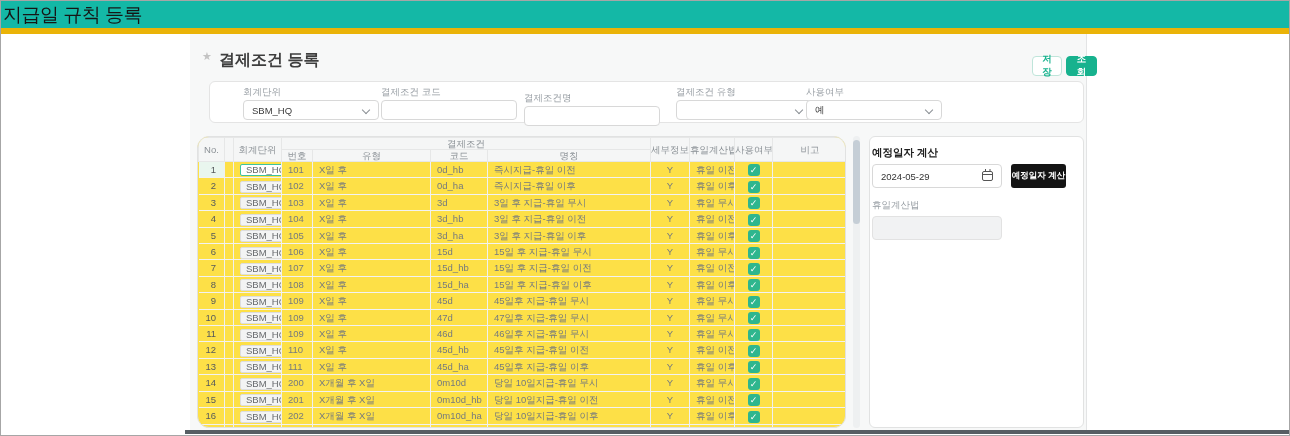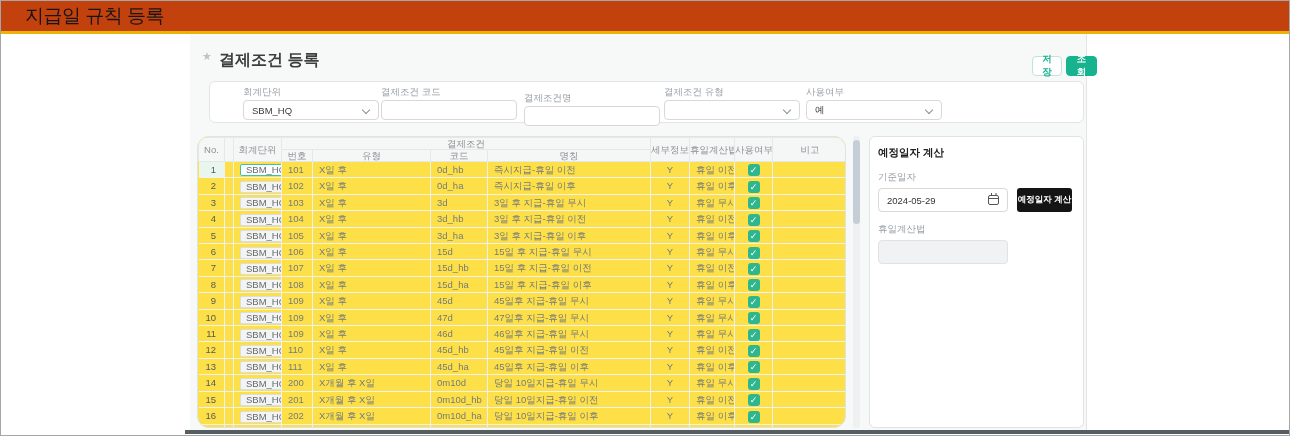--- a/index.html
+++ b/index.html
@@ -1,36 +1,36 @@
 <!DOCTYPE html>
 <html><head>
 <meta charset="utf-8">
 <style>
   html,body{margin:0;padding:0;background:#fff;font-family:"Liberation Sans","DejaVu Sans",sans-serif;}
   .page{position:relative;width:1290px;height:436px;box-sizing:border-box;border:1px solid #a6a6a6;background:#fff;overflow:hidden;}
 
   
-  .title-bar{height:33px;box-sizing:border-box;border-bottom:3px solid #eab308;display:flex;align-items:center;padding-left:24px;background:#c2410c;}
+  .title-bar{height:33px;box-sizing:border-box;border-bottom:6px solid #eab308;display:flex;align-items:center;padding-left:2px;background:#14b8a6;}
   .page-title{font-size:19px;color:#161616;letter-spacing:-0.5px;}
 
   
   .content{position:absolute;left:189px;top:33px;width:896px;height:396px;background:#f7f8f8;border-right:1px solid #e3e4e5;box-sizing:content-box;}
 
   
   .section-header{position:absolute;left:12px;top:14px;right:0;height:22px;}
   .star{position:absolute;left:0;top:3px;font-size:11px;color:#c3c3c3;line-height:11px;cursor:pointer;}
   .section-title{position:absolute;left:17px;top:2px;font-size:16px;font-weight:bold;color:#3e3e3e;}
   .btn{position:absolute;top:8px;height:20px;box-sizing:border-box;border-radius:4px;font-size:9.5px;font-weight:bold;display:flex;align-items:center;justify-content:center;cursor:pointer;font-family:inherit;}
   .btn-outline{left:830px;width:30px;background:#fff;border:1px solid #bfe5da;color:#17b28e;}
   .btn-solid{left:864px;width:31px;background:#17b28e;border:1px solid #17b28e;color:#fff;}
 
   
   .filter-card{position:absolute;left:19px;top:47px;width:875px;height:42px;background:#fff;border:1px solid #e4e4e4;border-radius:6px;box-sizing:border-box;}
   .field{position:absolute;top:4px;width:136px;}
-  .f1{left:33px;} .f2{left:171px;} .f3{left:314px;margin-top:6px;} .f4{left:454px;} .f5{left:596px;}
+  .f1{left:33px;} .f2{left:171px;} .f3{left:314px;margin-top:6px;} .f4{left:466px;} .f5{left:596px;}
   .f-label{font-size:9.5px;color:#9aa0a6;height:12px;line-height:12px;}
   .control{position:relative;margin-top:2px;height:20px;box-sizing:border-box;border:1px solid #d8d8d8;border-radius:4px;background:#fff;font-size:9.5px;color:#3a3a3a;display:flex;align-items:center;padding:0 8px;width:100%;}
   input.control{font-family:inherit;outline:none;}
   .chev{position:absolute;right:9px;top:6px;width:5px;height:5px;border-right:1.2px solid #8a8f94;border-bottom:1.2px solid #8a8f94;transform:rotate(45deg);}
 
   
   .table-card{position:absolute;left:7px;top:102px;width:649px;height:292px;background:#fde047;border:1px solid #e1e2e2;border-radius:12px;box-sizing:border-box;overflow:hidden;}
   table{border-collapse:collapse;table-layout:fixed;width:647px;}
   th{background:#f5f6f6;border:1px solid #e6e7e7;color:#8b9196;font-weight:normal;font-size:9.5px;height:11px;line-height:11px;padding:0;overflow:hidden;white-space:nowrap;}
   td{height:15.4px;line-height:15.4px;font-size:9.5px;color:#757a7e;border-right:1px solid #f0f0f0;border-bottom:1px solid #f2f2f2;padding:0 6px;overflow:hidden;white-space:nowrap;}
@@ -44,21 +44,21 @@
   .unit-box{display:inline-block;box-sizing:border-box;width:44px;height:12px;line-height:10px;padding:0 5px;background:#f3f4f4;border:1px solid #dddddd;border-radius:2px;color:#66696c;vertical-align:middle;}
   .unit-box.focused{background:#fff;border:1px solid #3fc3a0;}
   .checkbox{display:inline-block;width:12px;height:12px;background:#2eb68e;border-radius:3px;vertical-align:middle;cursor:pointer;}
   .checkbox::after{content:"✓";display:block;color:#fff;font-size:9px;line-height:12px;text-align:center;}
 
   
   .v-scrollbar{position:absolute;left:663px;top:102px;width:7px;height:292px;background:#eef0f1;border-radius:4px;cursor:pointer;}
   .v-thumb{margin-top:4px;width:7px;height:84px;background:#c5ced6;border-radius:4px;}
 
   
-  .side-card{position:absolute;left:679px;top:102px;width:215px;height:292px;background:#fff;border:1px solid #e1e2e2;border-radius:6px;box-sizing:border-box;padding:9px 8px;}
+  .side-card{position:absolute;left:679px;top:102px;width:215px;height:292px;background:#fff;border:1px solid #e1e2e2;border-radius:6px;box-sizing:border-box;padding:9px 2px;}
   .side-title{font-size:10.5px;font-weight:bold;color:#202020;}
   .side-label{margin-top:11px;font-size:9.5px;color:#9aa0a6;}
   .date-row{margin-top:4px;display:flex;gap:9px;align-items:center;}
   .date-input{width:130px;height:24px;box-sizing:border-box;border:1px solid #d8d8d8;border-radius:4px;display:flex;align-items:center;justify-content:space-between;padding:0 8px;font-size:9.5px;color:#333;background:#fff;}
   .cal-icon{position:relative;display:inline-block;width:11px;height:10px;box-sizing:border-box;border:1.2px solid #555;border-radius:2px;}
   .cal-icon::before{content:"";position:absolute;top:-3px;left:1.5px;width:1.5px;height:2.5px;background:#555;box-shadow:4.5px 0 0 #555;}
   .cal-icon::after{content:"";position:absolute;top:1.8px;left:0;right:0;height:1px;background:#555;}
   .calc-btn{width:55px;height:24px;background:#141414;color:#fff;border:none;border-radius:3px;font-size:8.5px;font-weight:bold;font-family:inherit;cursor:pointer;padding:0;white-space:nowrap;}
   .expected-input{margin-top:4px;width:130px;height:24px;box-sizing:border-box;background:#f1f2f3;border:1px solid #e2e2e2;border-radius:4px;}
 
@@ -373,21 +373,20 @@
           </tbody>
       </table>
     </div>
 
     <div class="v-scrollbar">
       <div class="v-thumb"></div>
     </div>
 
     <div class="side-card">
       <div class="side-title">예정일자 계산</div>
-      <div class="side-label">기준일자</div>
       <div class="date-row">
         <div class="date-input">
           <span>2024-05-29</span>
           <span class="cal-icon"></span>
         </div>
         <button class="calc-btn">예정일자 계산</button>
       </div>
       <div class="side-label">휴일계산법</div>
       <div class="expected-input"></div>
     </div>

